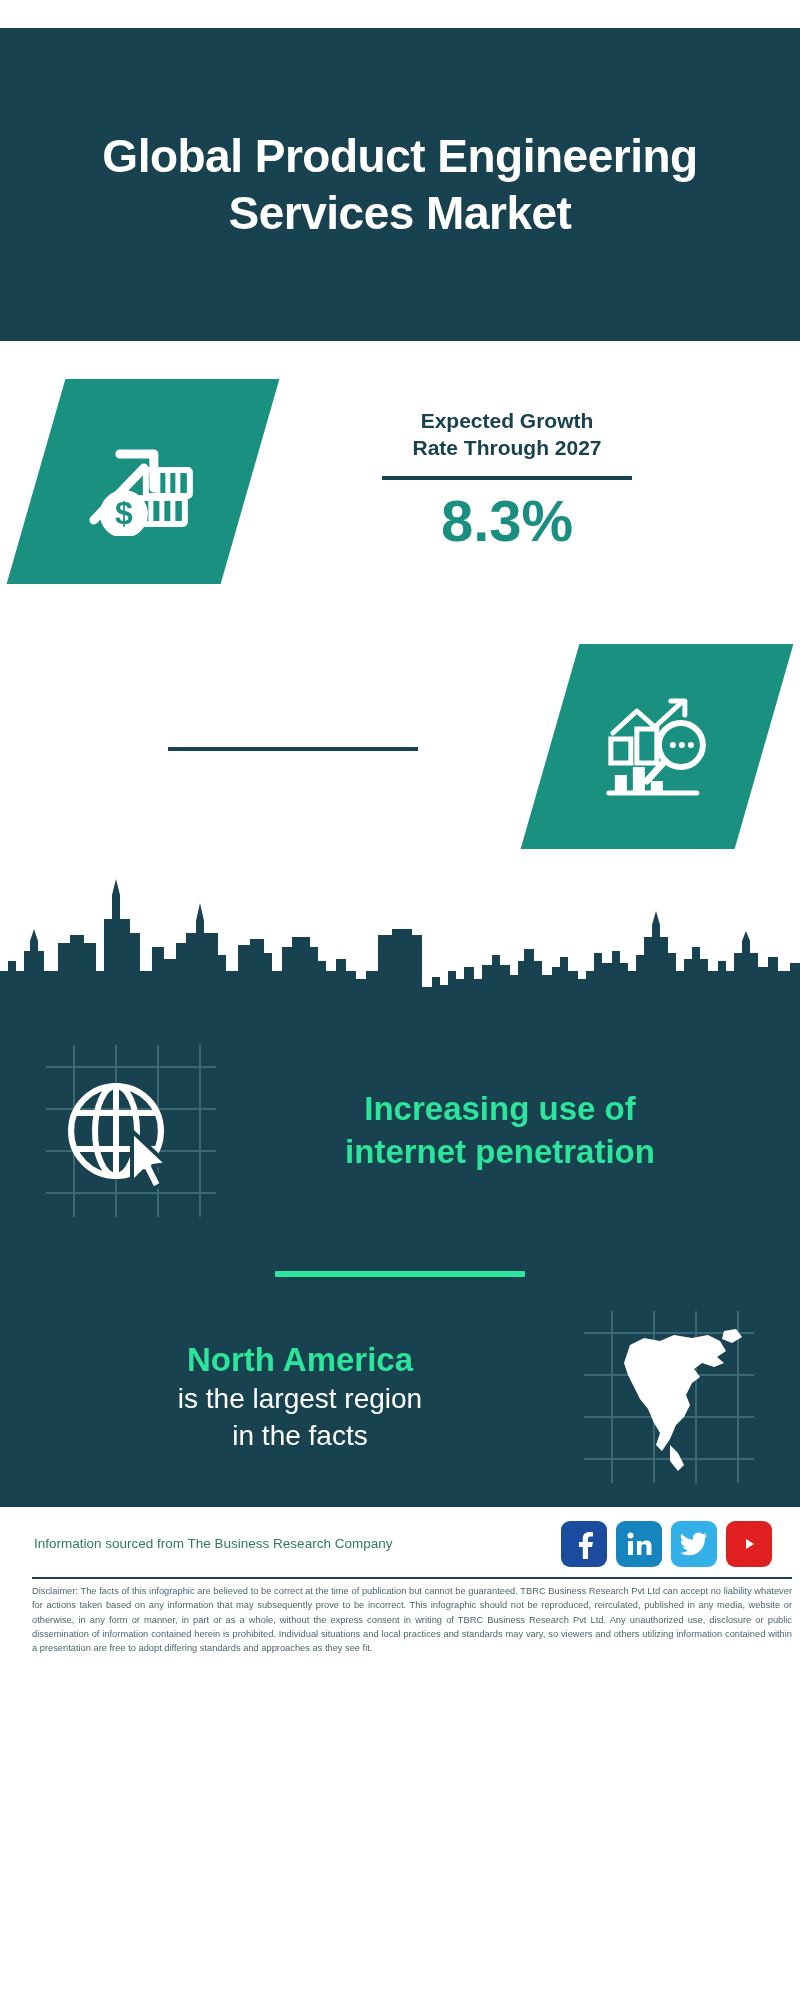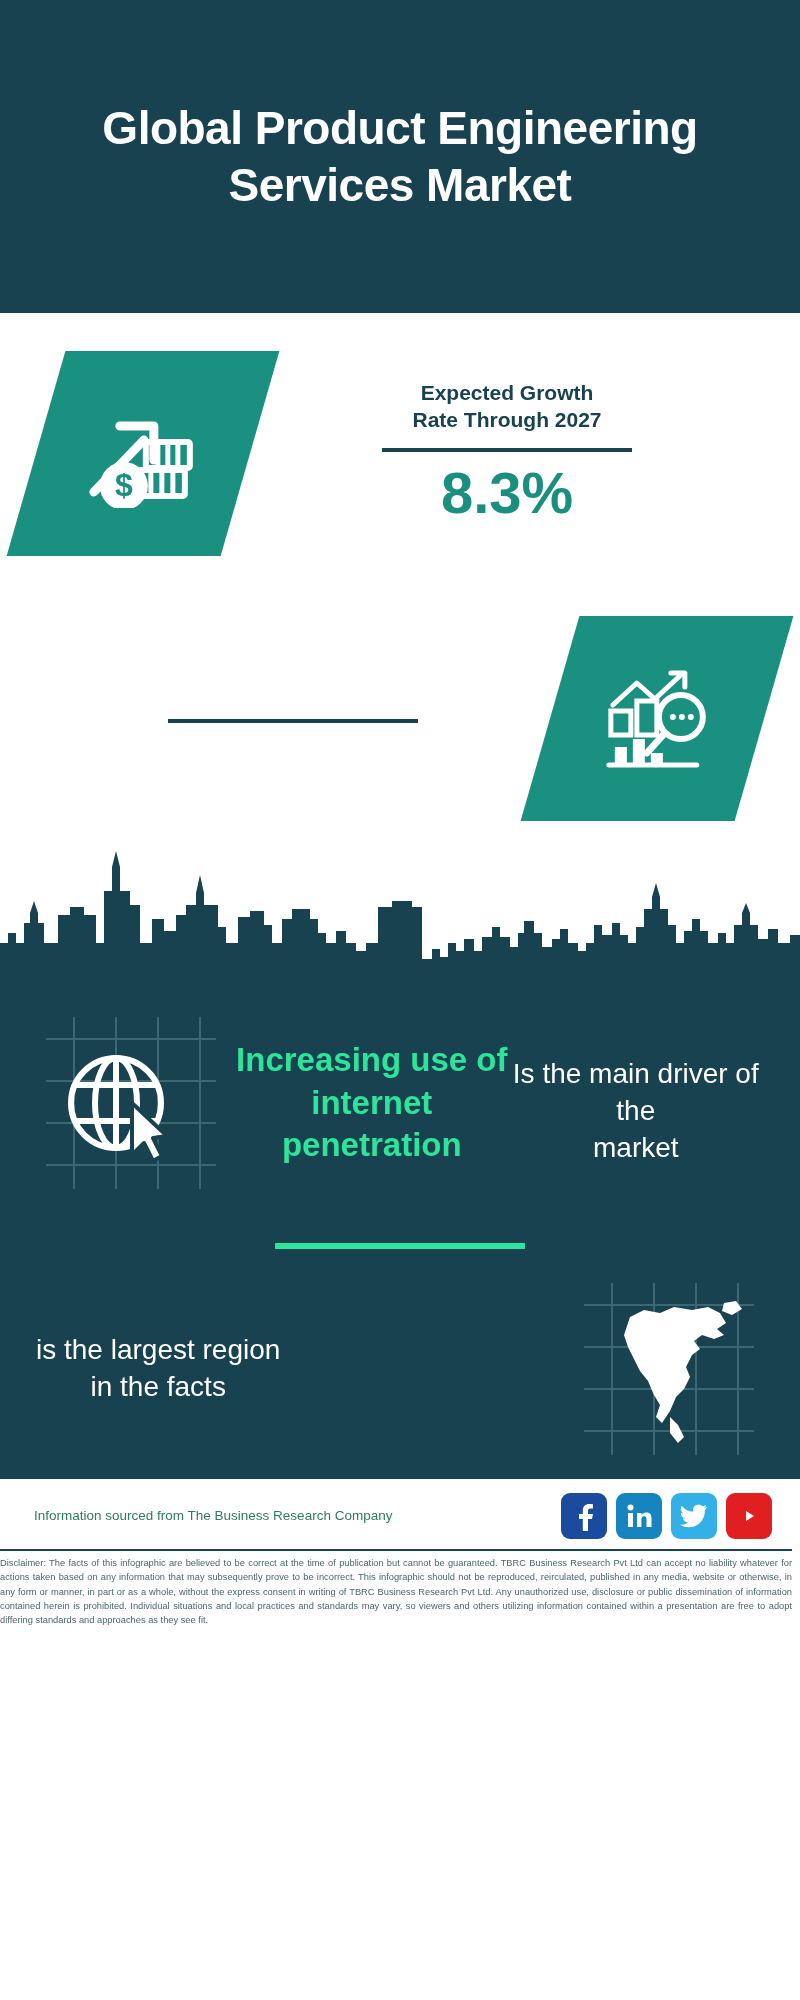--- a/index.html
+++ b/index.html
@@ -10,20 +10,21 @@
     width:800px; height:2000px;
     position:relative; overflow:hidden;
   }
 
   
   .header {
     background:#18424f;
     height:313px;
     display:flex; align-items:center; justify-content:center;
     padding:8px 40px;
+    margin-top:28px;
   }
   .header-title {
     color:#ffffff;
     font-size:46px;
     font-weight:bold;
     line-height:1.22;
     text-align:center;
     letter-spacing:-0.5px;
   }
 
@@ -76,21 +77,21 @@
     background:#18424f;
     padding:6px 36px 10px 36px;
     position:relative;
   }
   .fact-row { display:flex; align-items:center; gap:10px; }
   .fact-row.driver  { min-height:240px; }
   .fact-row.region  { min-height:200px; }
 
   .grid-icon { flex:0 0 auto; width:190px; height:185px; }
 
-  .fact-text { flex:1; display:flex; flex-direction:row; align-items:flex-end; }
+  .fact-text { flex:1; display:flex; flex-direction:column; align-items:center; }
   .fact-head {
     color:#2ce59a;
     font-size:33px;
     font-weight:bold;
     line-height:1.3;
     text-align:center;
     white-space:pre-line;
   }
   .fact-sub {
     color:#ffffff;
@@ -112,21 +113,21 @@
     padding:14px 28px 10px 34px;
   }
   .source-text { color:#2f7a62; font-size:13.5px; line-height:1.62; }
   .socials { display:flex; align-items:center; gap:9px; }
   .social {
     width:46px; height:46px; border-radius:9px;
     display:flex; align-items:center; justify-content:center;
   }
   .social svg { display:block; }
 
-  .disclaimer-wrap { background:#ffffff; padding:0 8px 6px 0; }
+  .disclaimer-wrap { background:#ffffff; padding:0 8px 6px 8px;margin-left:24px; }
   .disclaimer-rule { height:2px; background:#18424f; margin:0 0 5px 0; }
   .disclaimer {
     color:#4a6670;
     font-size:9.3px;
     line-height:1.54;
     text-align:justify;
   }
 </style>
 </head>
 <body>
@@ -199,29 +200,28 @@
         <path d="M38 6 V178 M80 6 V178 M122 6 V178 M164 6 V178"></path>
       </g>
       <circle cx="80" cy="92" r="45" stroke="#fff" stroke-width="6" fill="none"></circle>
       <ellipse cx="80" cy="92" rx="21" ry="45" stroke="#fff" stroke-width="6" fill="none"></ellipse>
       <path d="M37 74 H123 M37 110 H123 M80 47 V137" stroke="#fff" stroke-width="6"></path>
       <path d="M96 92 L96 144 L108 132 L117 150 L126 145 L117 127 L131 125 Z" fill="#fff" stroke="#18424f" stroke-width="4" stroke-linejoin="round"></path>
     </svg>
     <div class="fact-text">
       <div class="fact-head">Increasing use of
 internet penetration</div>
-      <div class="fact-sub">Is the main driver of the
-market</div>
     </div>
   </div>
 
   <div class="green-divider"></div>
 
   <div class="fact-row region">
     <div class="fact-text">
+      <div class="fact-head">North America</div>
       <div class="fact-sub">is the largest region
 in the facts</div>
     </div>
     <svg class="grid-icon" viewBox="0 0 190 185" fill="none">
       <g stroke="#3c6873" stroke-width="2">
         <path d="M10 28 H180 M10 70 H180 M10 112 H180 M10 154 H180"></path>
         <path d="M38 6 V178 M80 6 V178 M122 6 V178 M164 6 V178"></path>
       </g>
       <path fill="#ffffff" d="M56 40 L70 33 L86 36 L100 30 L118 33 L134 30 L146 36 L152 46 L143 52 L150 58 L140 62 L128 58 L120 64 L126 72 L118 78 L112 90 L116 100 L110 112 L102 120 L96 134 L88 146 L82 140 L86 128 L80 118 L74 104 L66 94 L60 82 L54 70 L50 58 Z"></path>
       <path fill="#ffffff" d="M150 26 L162 24 L168 32 L158 38 L148 34 Z"></path>

